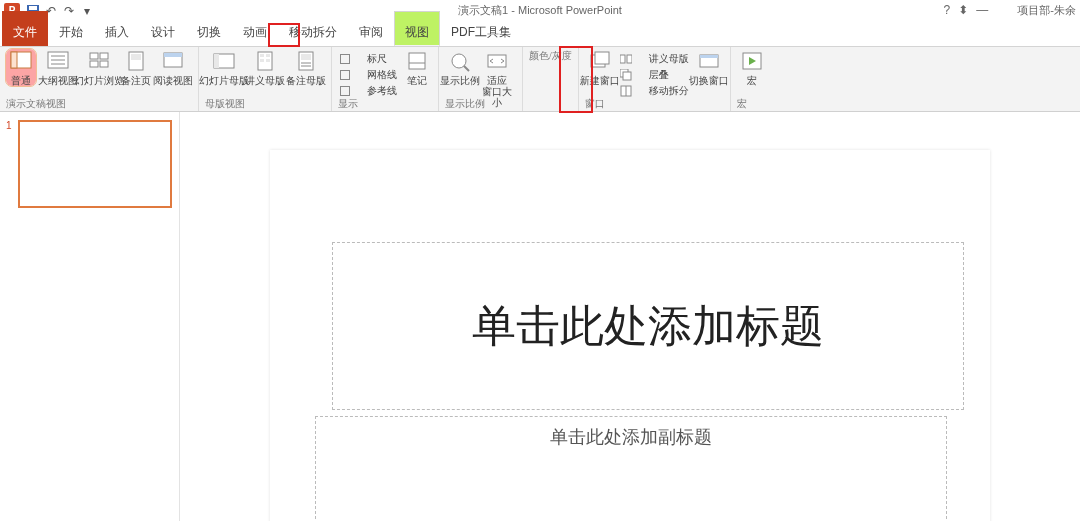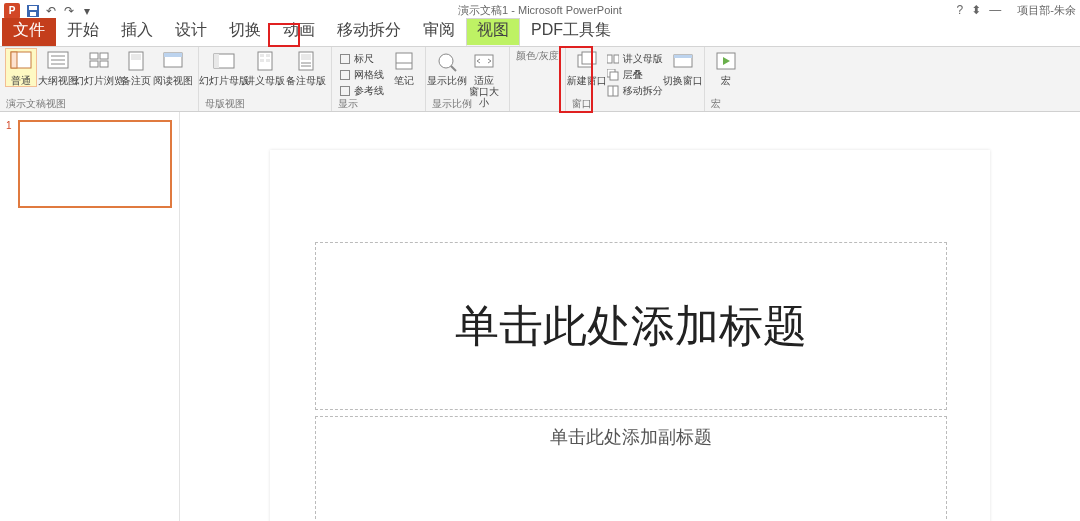--- a/index.html
+++ b/index.html
@@ -4,56 +4,56 @@
 <style>
   * { margin:0; padding:0; box-sizing:border-box; font-family:"Microsoft YaHei","SimSun",sans-serif; -webkit-font-smoothing:antialiased; }
   body { width:1080px; height:521px; overflow:hidden; background:#fff; font-size:11px; color:#444; }
 
   
   .qat { height:22px; background:#fff; border-bottom:1px solid #fff; padding:0 4px; display:flex; align-items:center; }
   .qat .appicon { width:16px; height:16px; background:#d24726; display:flex; align-items:center; justify-content:center; color:#fff; font-size:10px; font-weight:bold; margin-right:4px; border-radius:2px;}
   .qat .qbtn { width:18px; height:18px; display:flex; align-items:center; justify-content:center; color:#555; font-size:12px; cursor:pointer;}
   .qat .title { flex:0 0 auto; position:absolute; left:50%; transform:translateX(-50%); font-size:11px; color:#666; }
   .qat .winctrl { margin-left:auto; display:flex; gap:8px; color:#666; font-size:12px; }
-  .qat .rightlabel { font-size:11px; color:#666; margin-left:8px;}
+  .qat .rightlabel { font-size:11px; color:#666; margin-left:21px;}
 
   
   .tabs { height:24px; display:flex; align-items:flex-end; padding-left:2px; background:#fff; }
-  .tab { padding:1px 10px 4px; font-size:16px; color:#444; cursor:pointer; border:1px solid transparent; }
+  .tab { padding:12px 10px 4px; font-size:12px; color:#444; cursor:pointer; border:1px solid transparent; }
   .tab.file { background:#c43e1c; color:#fff; border-radius:0; }
   .tab.active { border:1px solid #d4d4d4; border-bottom:1px solid #f3f3f3; background:#bef264; }
 
   
   .ribbon { height:66px; background:#f3f3f3; border-top:1px solid #d4d4d4; border-bottom:1px solid #d0d0d0; display:flex; position:relative; }
   .group { border-right:1px solid #dcdcdc; padding:2px 6px 0 6px; display:flex; flex-direction:column; align-items:center; }
   .group .body { display:flex; align-items:flex-start; gap:3px; height:48px; }
   .group .caption { font-size:10px; color:#777; text-align:left; height:14px; line-height:14px; width:100%; white-space:nowrap;font-family:Liberation Serif, serif;}
   .bigbtn { width:38px; display:flex; flex-direction:column; align-items:center; gap:2px; padding-top:2px; cursor:pointer;}
   .bigbtn.narrow { width:30px; }
   .bigbtn .ic { width:22px; height:22px; }
   .bigbtn .lbl { font-size:10px; color:#444; text-align:center; line-height:11px; white-space:nowrap;}
-  .bigbtn.active { background:#fef9c3; outline:1px solid #f2bd94; }
+  .bigbtn.active { background:#fca5a5; outline:1px solid #f2bd94;border-radius:6px; }
   .smalllist { display:flex; flex-direction:column; gap:1px; padding-top:2px;}
-  .smallbtn { display:flex; align-items:center; gap:4px; font-size:10px; color:#444; cursor:pointer; padding:0 2px; height:15px; white-space:nowrap;}
+  .smallbtn { display:flex; align-items:center; gap:17px; font-size:10px; color:#444; cursor:pointer; padding:0 2px; height:15px; white-space:nowrap;}
   .smallbtn .ic { width:12px; height:12px; }
   .chk { width:10px; height:10px; border:1px solid #888; display:inline-block; }
 
   .redbox { position:absolute; border:2px solid #e02020; pointer-events:none; z-index:50; }
 
   
   .workspace { display:flex; height:calc(521px - 22px - 24px - 66px); background:#fff;}
   .thumbs { width:180px; border-right:1px solid #e3e3e3; background:#fff; padding:8px 6px; }
   .thumb-wrap { display:flex; gap:4px; }
   .thumb-num { font-size:10px; color:#d24726; width:8px;}
   .thumb { width:154px; height:88px; border:2px solid #e07a3f; background:#fff; }
 
   .canvas-area { flex:1; background:#fff; display:flex; justify-content:center; align-items:flex-start; padding-top:38px; overflow:hidden; position:relative;}
   .slide { width:720px; height:405px; background:#fff; box-shadow:0 0 3px rgba(0,0,0,.12); position:relative;}
   .ph { position:absolute; border:1px dashed #bbb; display:flex; align-items:center; justify-content:center; }
-  .ph-title { left:45px; top:92px; width:632px; height:168px; }
+  .ph-title { left:62px; top:92px; width:632px; height:168px; }
   .ph-title span { font-family:"SimSun","宋体",serif; font-size:44px; color:#222; }
   .ph-sub { left:45px; top:266px; width:632px; height:118px; align-items:flex-start; padding-top:8px;}
   .ph-sub span { font-family:"SimSun","宋体",serif; font-size:18px; color:#555; }
 
   svg { display:block; }
 </style>
 </head>
 <body>
 
 <div class="qat">

